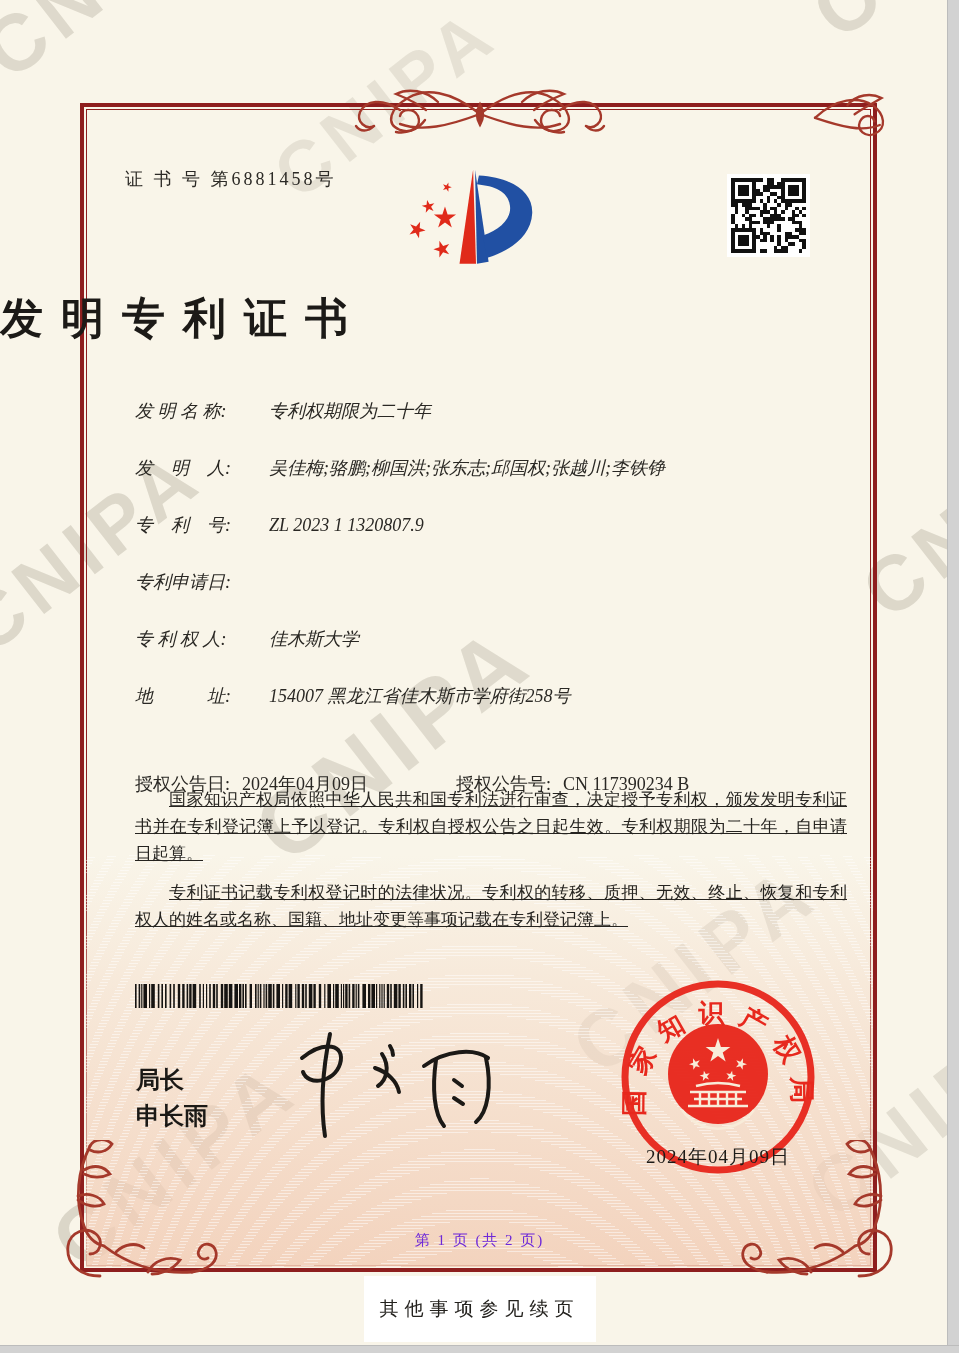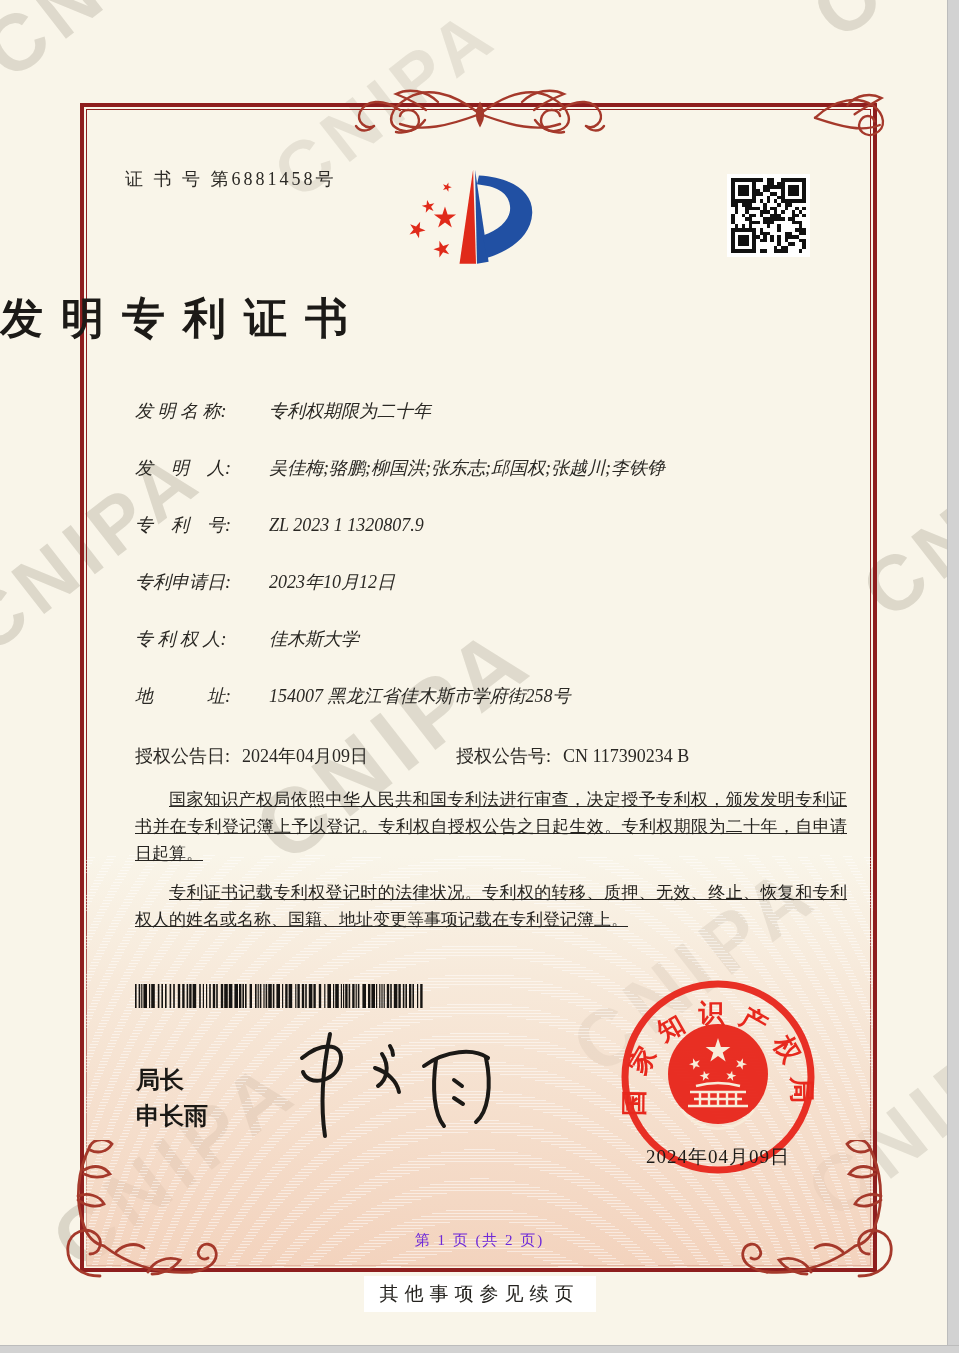--- a/index.html
+++ b/index.html
@@ -53,21 +53,21 @@
             font-family:"Liberation Sans","DejaVu Sans",sans-serif;
             font-size:24px;color:#1b1916;line-height:36px;font-weight:bold;}
   .signature{position:absolute;left:278px;top:1028px;width:225px;height:112px;}
 
   .seal{position:absolute;left:608px;top:966px;width:221px;height:221px;mix-blend-mode:multiply;}
 
   .page-number{position:absolute;left:0;top:1231px;width:100%;text-align:center;
                font-size:15px;color:#6d28d9;letter-spacing:2px;}
 
   .footer-note{position:absolute;left:0;top:1276px;width:100%;text-align:center;z-index:5;}
-  .footer-note span{display:inline-block;background:#ffffff;padding:5px 16px;
+  .footer-note span{display:inline-block;background:#ffffff;padding:20px 16px;
                font-size:19px;letter-spacing:6px;color:#24221e;}
 
   .ornament{position:absolute;z-index:3;}
 
   
   .edge-right{position:absolute;right:0;top:0;width:11px;height:100%;background:#d2d2d2;border-left:1px solid #bcbcbc;z-index:6;}
   .edge-bottom{position:absolute;left:0;bottom:0;width:100%;height:7px;background:#d2d2d2;border-top:1px solid #bcbcbc;z-index:6;}
 </style>
 </head>
 <body>
@@ -410,33 +410,32 @@
         <div class="field-row">
           <span class="field-label">发　明　人:</span>
           <span class="field-value">吴佳梅;骆鹏;柳国洪;张东志;邱国权;张越川;李铁铮</span>
         </div>
         <div class="field-row">
           <span class="field-label">专　利　号:</span>
           <span class="field-value">ZL 2023 1 1320807.9</span>
         </div>
         <div class="field-row">
           <span class="field-label">专利申请日:</span>
-          <span class="field-value">2023年10月12日</span>
         </div>
         <div class="field-row">
           <span class="field-label">专 利 权 人:</span>
           <span class="field-value">佳木斯大学</span>
         </div>
         <div class="field-row">
           <span class="field-label">地　　　址:</span>
           <span class="field-value">154007 黑龙江省佳木斯市学府街258号</span>
         </div>
       </div>
 
-    <div class="grant-row" style="position:absolute;left:135px;top:744px;">
+    <div class="grant-row" style="position:absolute;left:135px;top:772px;">
       <div class="grant-pair">
         <span class="field-label">授权公告日:</span>
         <span class="field-value">2024年04月09日</span>
       </div>
       <div class="grant-gap"></div>
       <div class="grant-pair">
         <span class="field-label">授权公告号:</span>
         <span class="field-value">CN 117390234 B</span>
       </div>
     </div>

